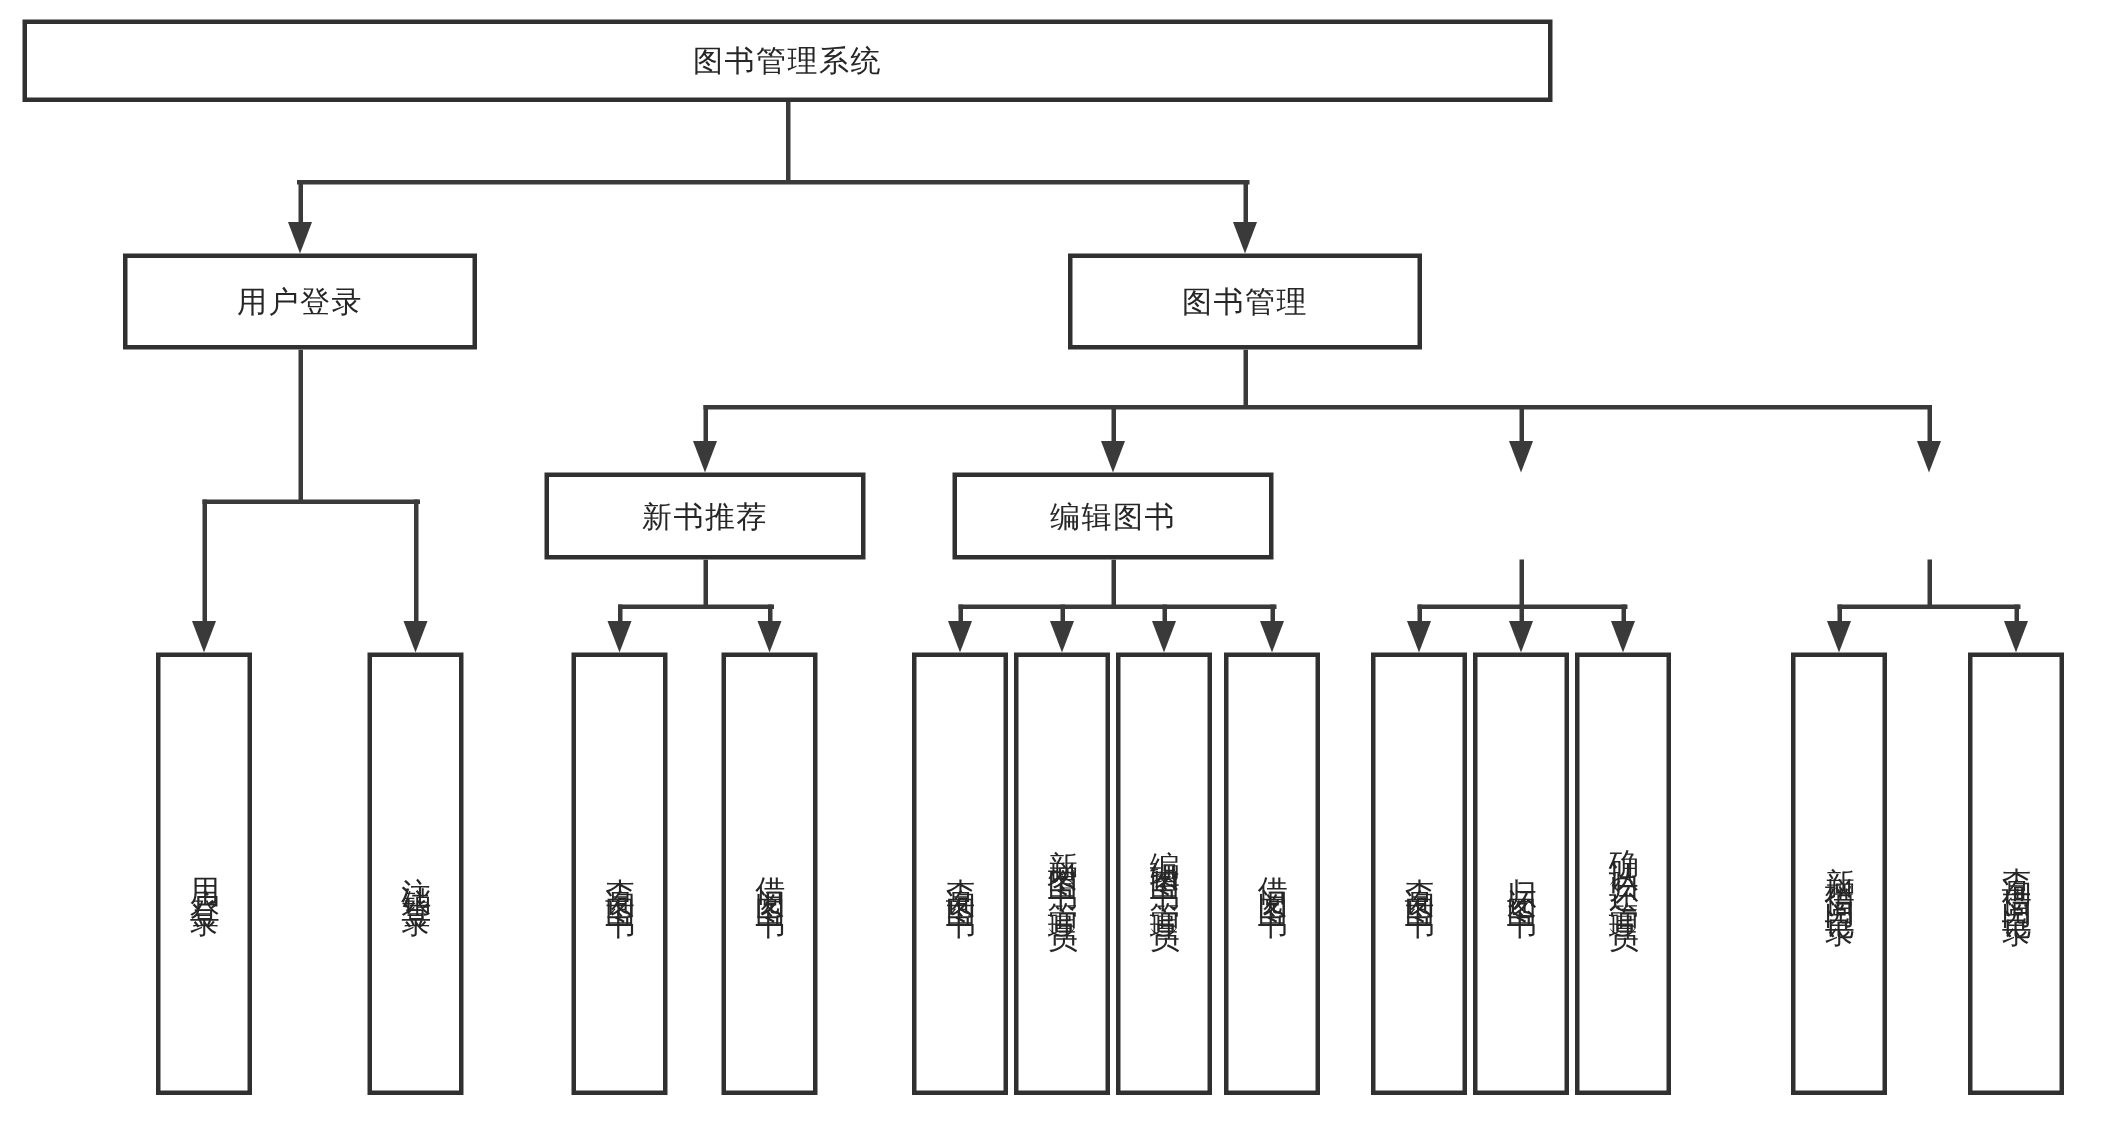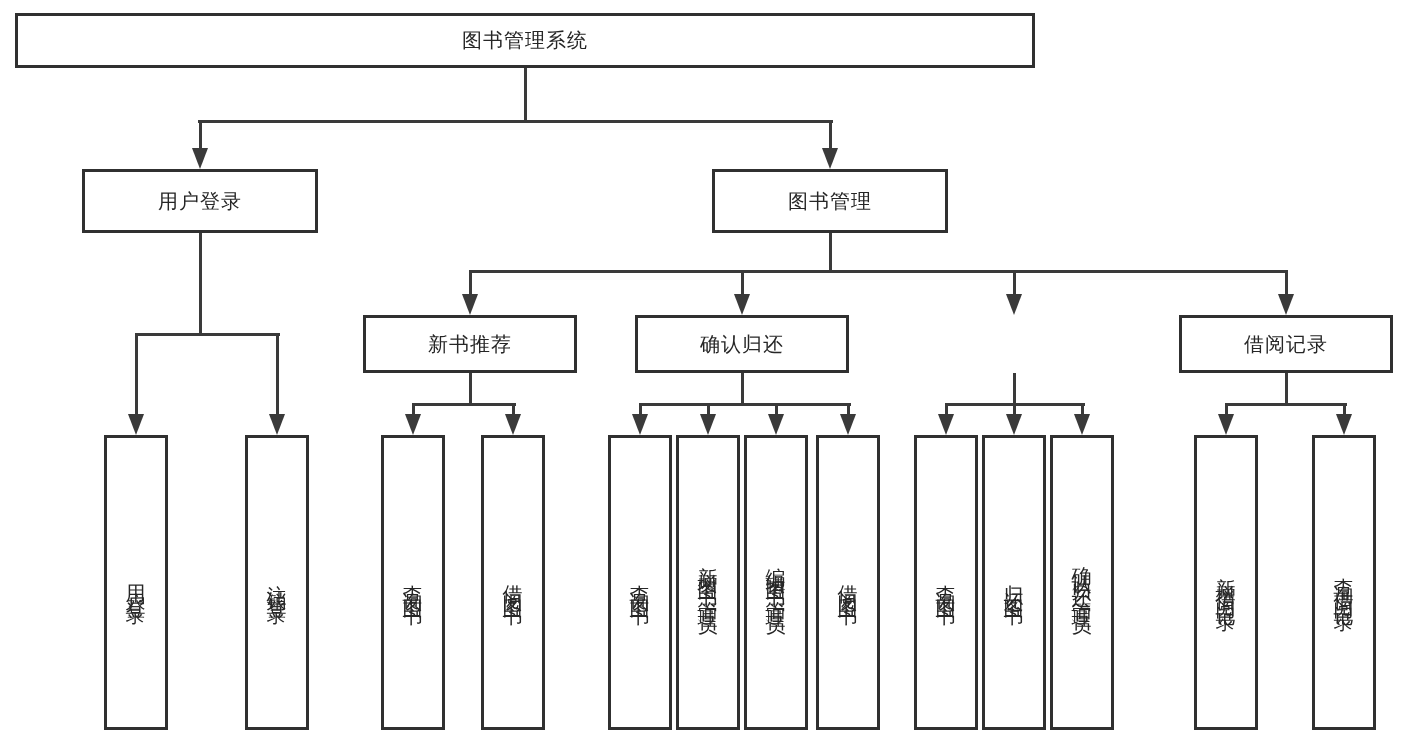--- a/index.html
+++ b/index.html
@@ -133,24 +133,21 @@
     <span>用户登录</span>
   </div>
   <div class="box" style="left:712px;top:169px;width:236px;height:64px">
     <span>图书管理</span>
   </div>
 
   <div class="box" style="left:363px;top:315px;width:214px;height:58px">
     <span>新书推荐</span>
   </div>
   <div class="box" style="left:635px;top:315px;width:214px;height:58px">
-    <span>确认归还</span>
-  </div>
-  <div class="box" style="left:1179px;top:315px;width:214px;height:58px">
-    <span>借阅记录</span>
+    <span>编辑图书</span>
   </div>
 
   <div class="box leaf" style="left:104px;top:435px;width:64px;height:295px">
     <span>用户登录</span>
   </div>
   <div class="box leaf" style="left:245px;top:435px;width:64px;height:295px">
     <span>注销登录</span>
   </div>
 
   <div class="box leaf" style="left:381px;top:435px;width:64px;height:295px">

